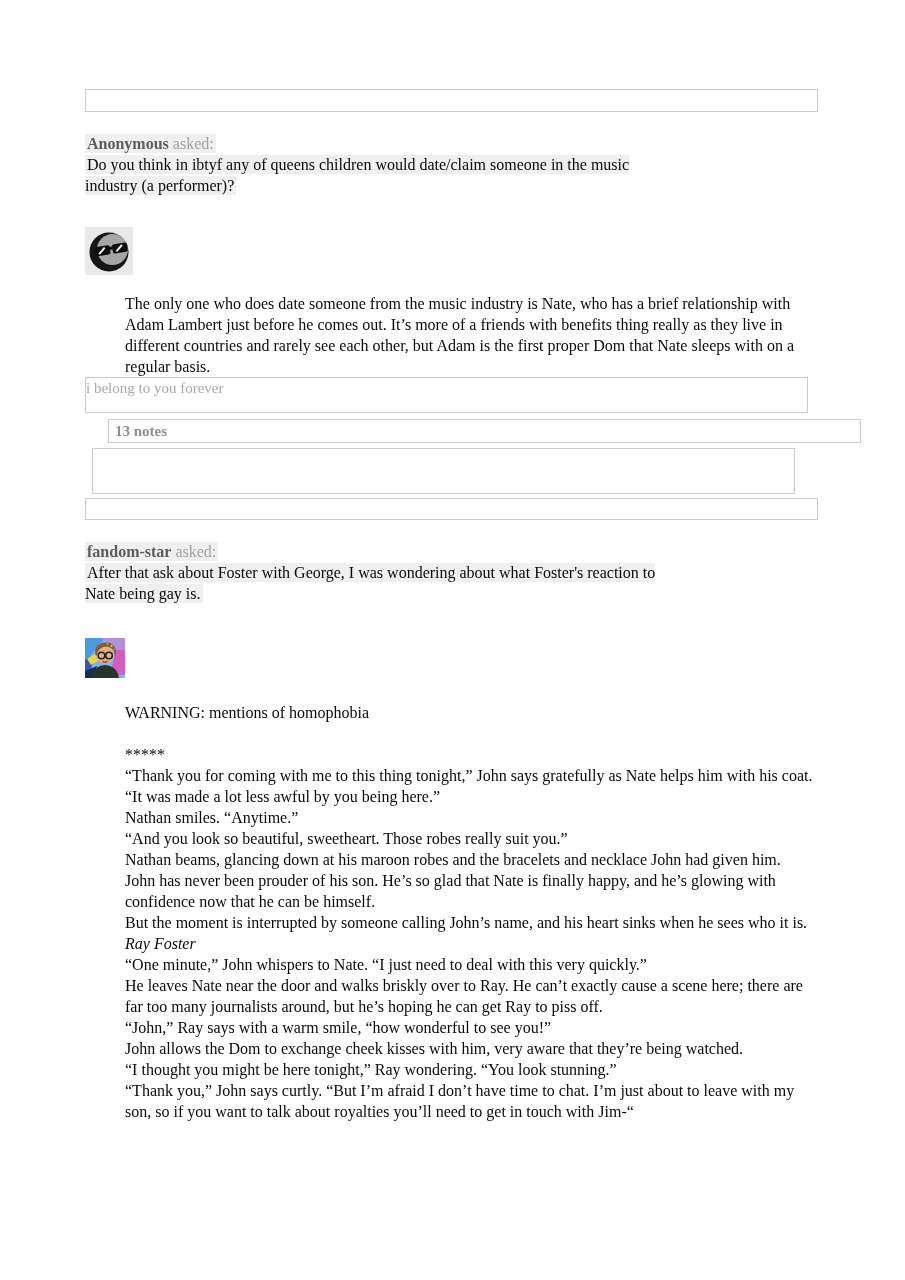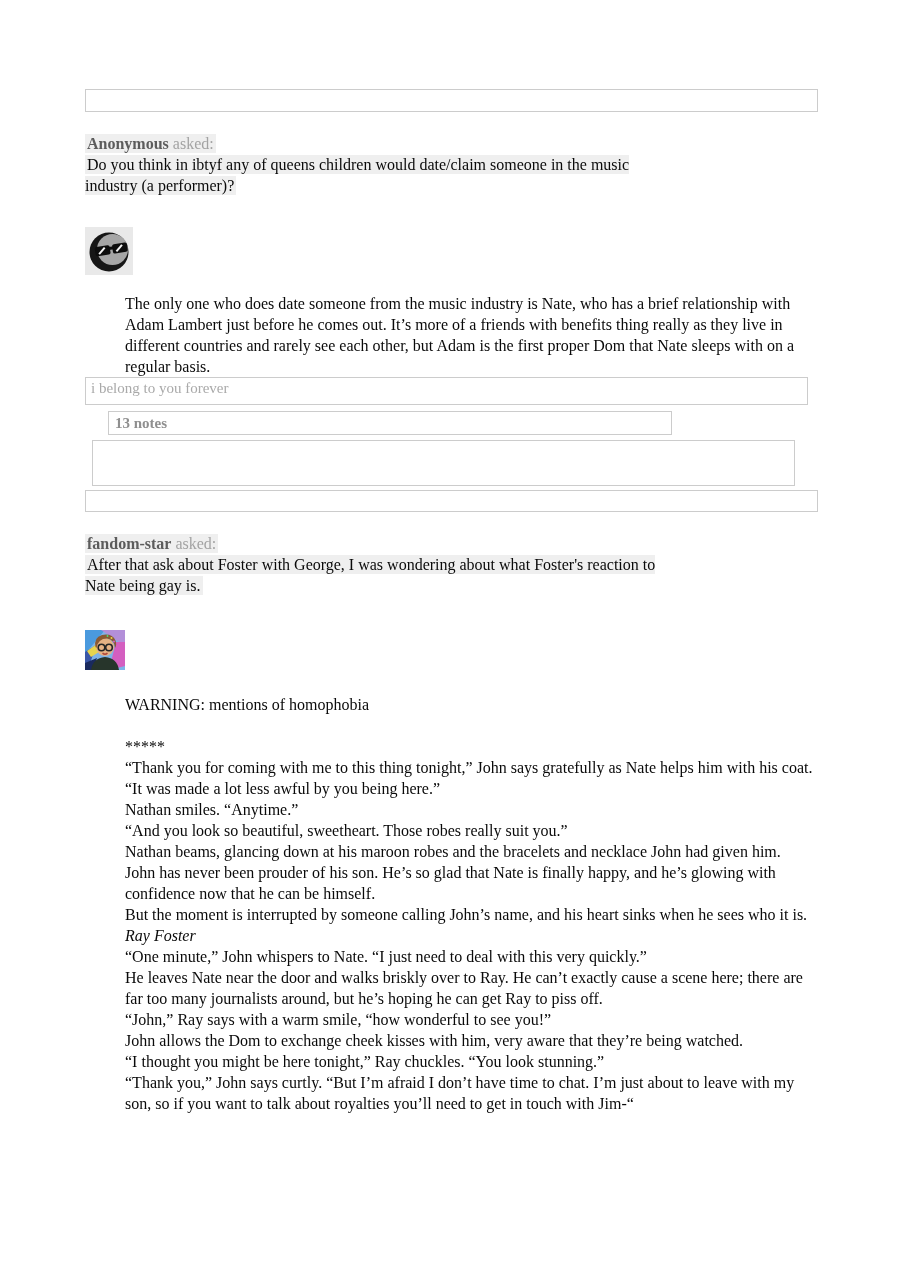--- a/index.html
+++ b/index.html
@@ -49,27 +49,27 @@
     line-height: 21px;
     color: var(--body-text, #0a0a0a);
   }
   .answer-1 { margin-top: 18px; }
   .answer-2 { margin-top: 24px; }
   .answer p { margin: 0; }
   .sep { margin-top: 21px !important; }
   .italic { font-style: italic; }
 
   .tags-box {
-    margin-top: 0; width: 723px; height: 28px;
+    margin-top: 0; width: 723px; height: 36px;
     font-size: 15px; line-height: 20px;
-    padding-left: 5px; color: var(--tag-text, #a9a9a9);
+    color: var(--tag-text, #a9a9a9);
     overflow: hidden; cursor: pointer;
   }
   .notes-box {
-    margin-top: 6px; margin-left: 23px; width: 564px; height: 24px;
+    margin-top: 6px; margin-left: 23px; width: 753px; height: 24px;
     font-size: 15px; line-height: 22px; font-weight: bold;
     padding-left: 6px; color: var(--notes-text, #8f8f8f);
     overflow: hidden; cursor: pointer;
   }
   .box-a { margin-top: 5px; margin-left: 7px; width: 703px; height: 46px; }
   .box-b { margin-top: 4px; width: 733px; height: 22px; }
 </style>
 </head>
 <body>
 
@@ -148,18 +148,18 @@
       <p>Nathan smiles. “Anytime.”</p>
       <p>“And you look so beautiful, sweetheart. Those robes really suit you.”</p>
       <p>Nathan beams, glancing down at his maroon robes and the bracelets and necklace John had given him.</p>
       <p>John has never been prouder of his son. He’s so glad that Nate is finally happy, and he’s glowing with confidence now that he can be himself.</p>
       <p>But the moment is interrupted by someone calling John’s name, and his heart sinks when he sees who it is.</p>
       <p class="italic">Ray Foster</p>
       <p>“One minute,” John whispers to Nate. “I just need to deal with this very quickly.”</p>
       <p>He leaves Nate near the door and walks briskly over to Ray. He can’t exactly cause a scene here; there are far too many journalists around, but he’s hoping he can get Ray to piss off.</p>
       <p>“John,” Ray says with a warm smile, “how wonderful to see you!”</p>
       <p>John allows the Dom to exchange cheek kisses with him, very aware that they’re being watched.</p>
-      <p>“I thought you might be here tonight,” Ray chuckles. “You look stunning.”</p>
+      <p>“I thought you might be here tonight,” Ray wondering. “You look stunning.”</p>
       <p>“Thank you,” John says curtly. “But I’m afraid I don’t have time to chat. I’m just about to leave with my son, so if you want to talk about royalties you’ll need to get in touch with Jim-“</p>
     </div>
   </section>
 
 </div>
 
 </body></html>

